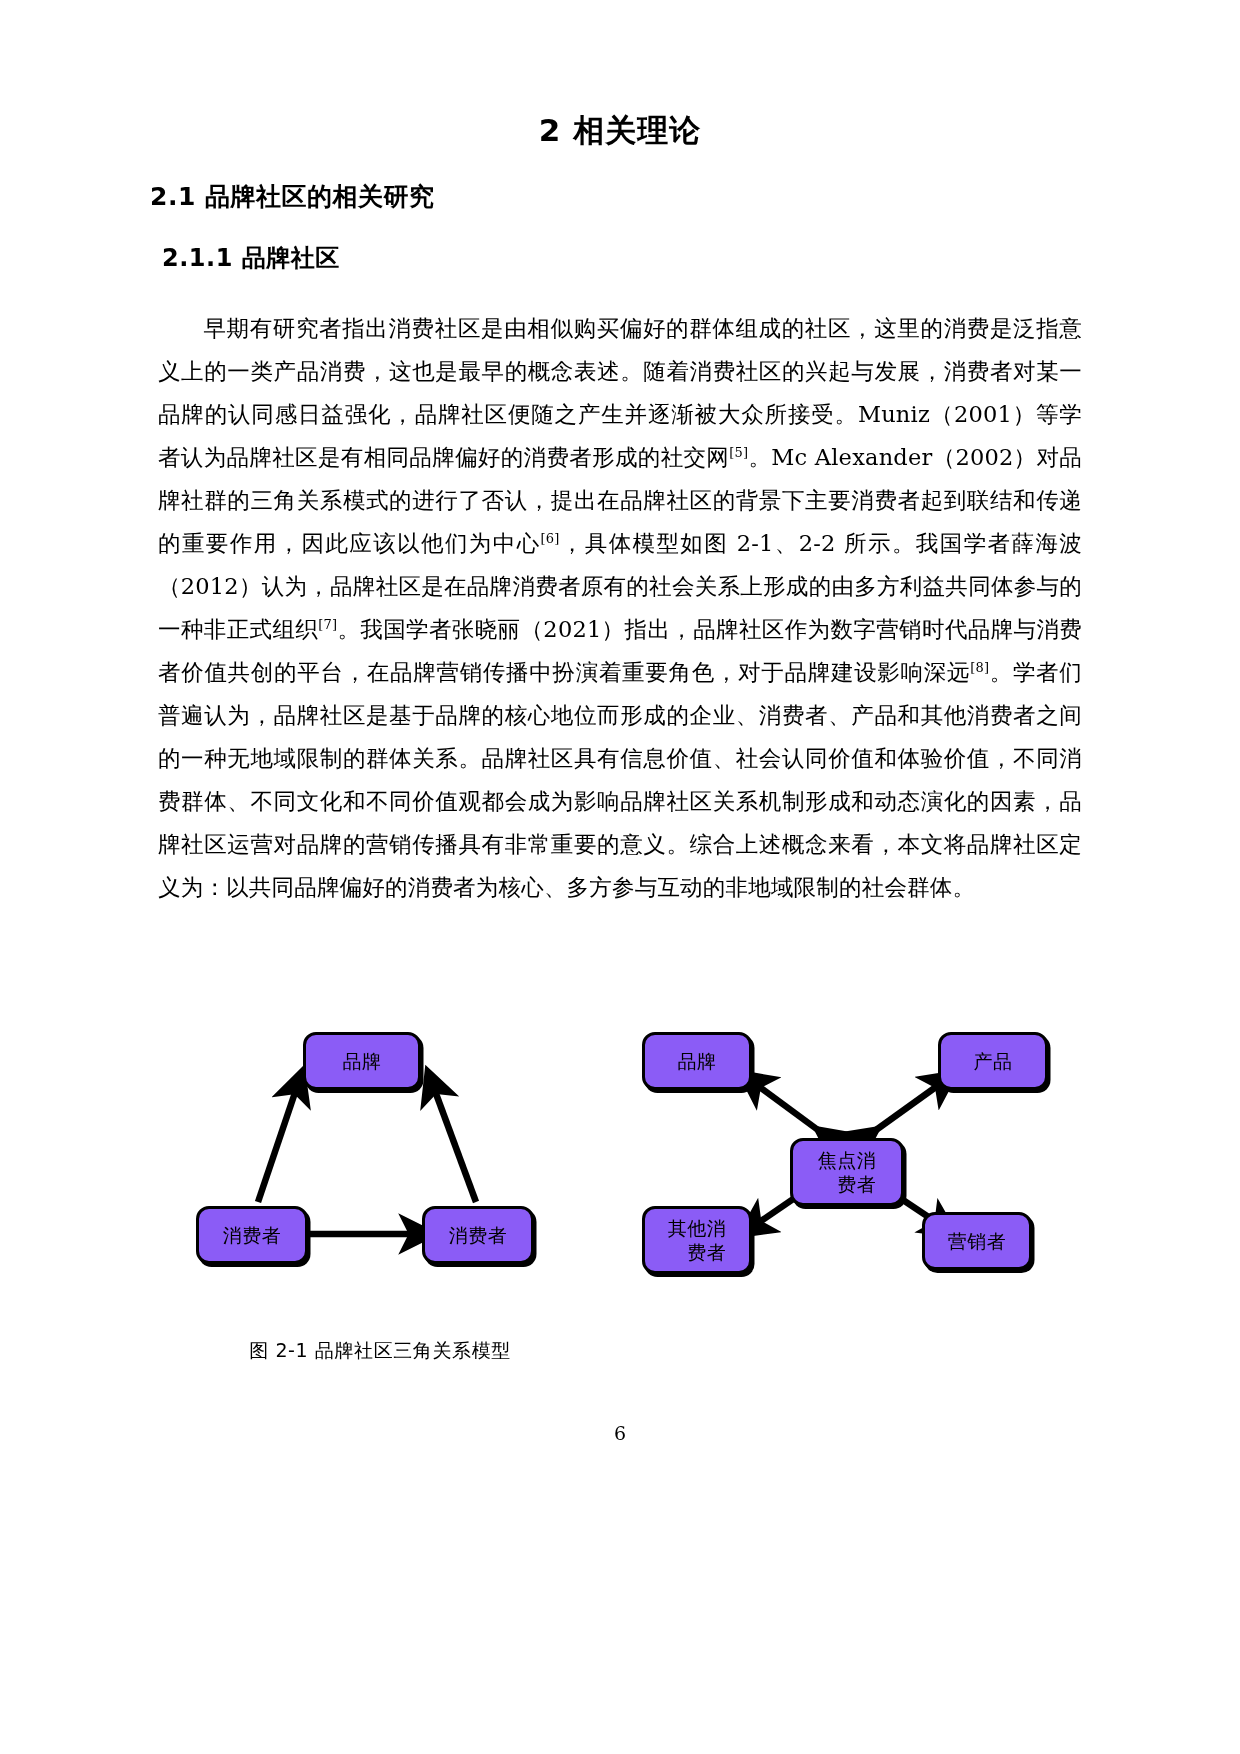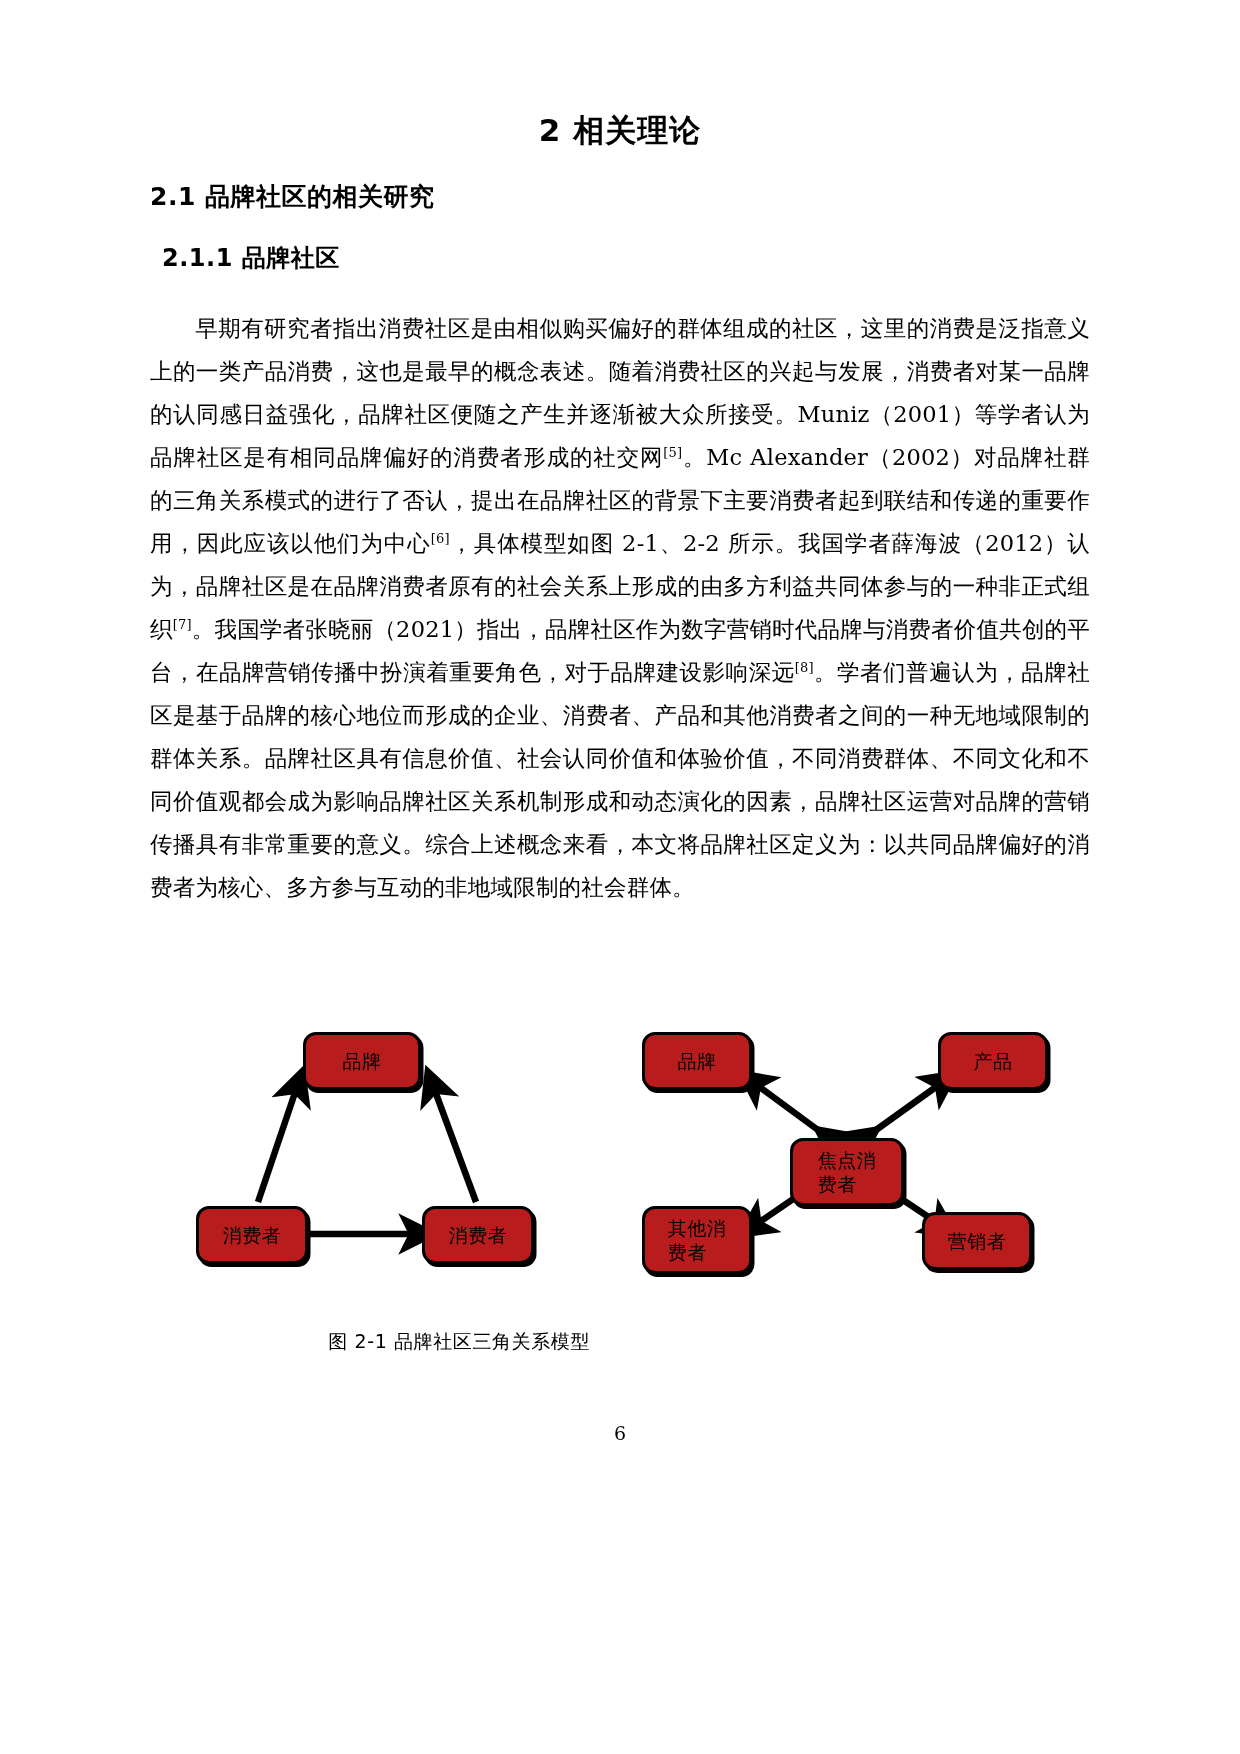--- a/index.html
+++ b/index.html
@@ -50,21 +50,21 @@
     letter-spacing:0.5px;
     line-height:1.25;
   }
 
   .body-para {
     font-family:"DejaVu Serif", serif;
     font-size:22.5px;
     line-height:43px;
     text-align:justify;
     text-justify:inter-ideograph;
-    margin:0;
+    margin:8px;
     padding-top:22px;
     letter-spacing:0.2px;
   }
   .body-para .indent { display:inline-block; width:2em; }
   sup.ref {
     font-size:13px;
     vertical-align:super;
     line-height:0;
   }
 
@@ -81,42 +81,42 @@
     top:0;
     height:300px;
   }
   .fig-left { left:20px; width:420px; }
   .fig-right { left:470px; width:450px; }
 
   .node {
     position:absolute;
     border:3.2px solid #000;
     border-radius:13px;
-    background:#b91c1c;
+    background:#8b5cf6;
     box-sizing:border-box;
     display:flex;
     align-items:center;
     justify-content:center;
-    text-align:left;
+    text-align:right;
     font-family:"DejaVu Sans", sans-serif;
     font-size:19px;
     line-height:24px;
     letter-spacing:0.5px;
     z-index:3;
     box-shadow:2.5px 3px 0 0 #000;
   }
 
   .fig svg { position:absolute; left:0; top:0; z-index:1; overflow:visible; }
 
   .caption {
     position:absolute;
-    top:319px;
+    top:328px;
     font-family:"DejaVu Sans", sans-serif;
     font-size:19px;
-    text-align:right;
+    text-align:center;
     width:100%;
     letter-spacing:0.6px;
   }
 
   .page-number {
     position:absolute;
     left:0; right:0;
     top:1422px;
     text-align:center;
     font-family:"DejaVu Serif", serif;

